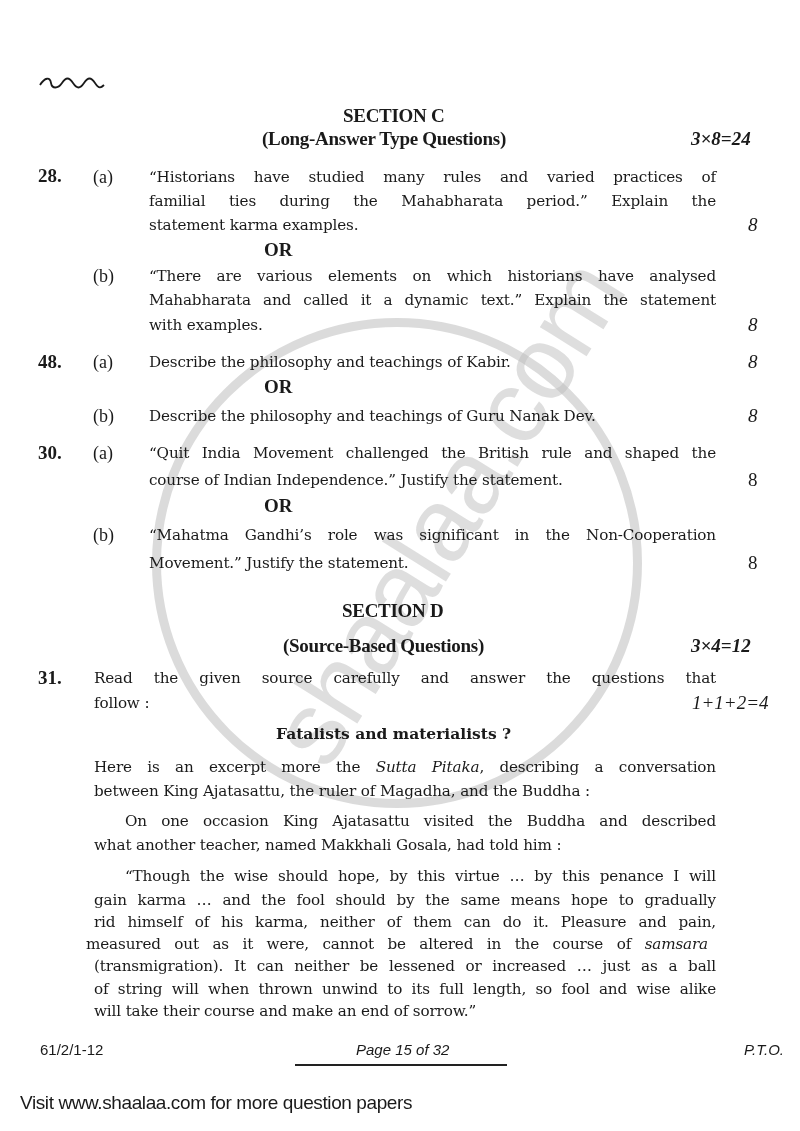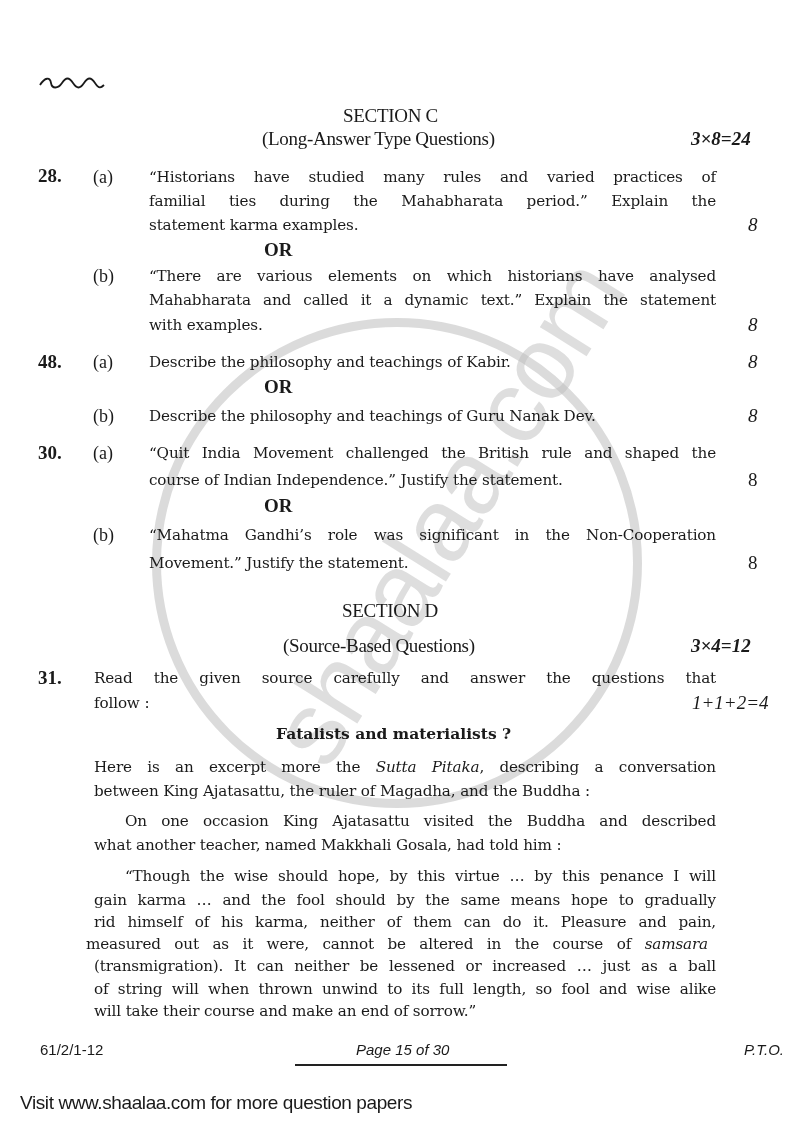--- a/index.html
+++ b/index.html
@@ -6,21 +6,21 @@
   body { width: 800px; height: 1131px; position: relative; overflow: hidden;
          font-family: "DejaVu Serif", "Liberation Serif", serif; color: #1a1a1a; }
   .ln { position: absolute; white-space: nowrap; font-size: 16.5px; line-height: 20px; }
   .body { font-family: "DejaVu Serif", serif; font-size: 15.2px; letter-spacing: -0.15px; }
   .just { text-align: justify; text-align-last: justify; }
   .qnum { font-family: "Liberation Serif", serif; font-weight: bold; font-size: 19px; }
   .part { font-family: "Liberation Serif", serif; font-size: 18px; }
   .or { font-family: "Liberation Serif", serif; font-weight: bold; font-size: 19px; }
   .mark { font-family: "Liberation Serif", serif; font-style: italic; font-size: 19px; }
   .markup { font-family: "Liberation Serif", serif; font-size: 19px; }
-  .sec { font-family: "Liberation Serif", serif; font-weight: normal; font-size: 19px; letter-spacing: -0.3px; }
+  .sec { font-family: "Liberation Serif", serif; font-weight: bold; font-size: 19px; letter-spacing: -0.3px; }
   .marks-total { font-family: "Liberation Serif", serif; font-weight: bold; font-style: italic; font-size: 19px; }
   .srctitle { font-family: "DejaVu Serif", serif; font-weight: bold; font-size: 15.5px; }
   .it { font-style: italic; }
   .foot { font-family: "Liberation Sans", sans-serif; font-size: 15px; }
   .foot-it { font-family: "Liberation Sans", sans-serif; font-style: italic; font-size: 15px; }
   .visit { font-family: "Liberation Sans", sans-serif; font-size: 19px; letter-spacing: -0.4px; text-align: right; }
   .watermark { position: absolute; left: 152px; top: 318px; width: 490px; height: 490px;
                border: 9px solid rgba(190,190,190,0.55); border-radius: 50%; box-sizing: border-box; pointer-events: none; }
   .wm-text { position: absolute; left: 190px; top: 520px; font-family: "Liberation Sans", sans-serif;
              font-size: 104px; color: rgba(190,190,190,0.5); transform: rotate(-58deg); transform-origin: 210px 50px;
@@ -92,16 +92,16 @@
 
 <div class="ln body just" style="left:125px;top:866px;width:591px">“Though the wise should hope, by this virtue … by this penance I will</div>
 <div class="ln body just" style="left:94px;top:890px;width:622px">gain karma … and the fool should by the same means hope to gradually</div>
 <div class="ln body just" style="left:94px;top:912px;width:622px">rid himself of his karma, neither of them can do it. Pleasure and pain,</div>
 <div class="ln body just" style="left:86px;top:934px;width:622px"><span>measured out as it were, cannot be altered in the course of </span><span class="it">samsara</span></div>
 <div class="ln body just" style="left:94px;top:956px;width:622px">(transmigration). It can neither be lessened or increased … just as a ball</div>
 <div class="ln body just" style="left:94px;top:979px;width:622px">of string will when thrown unwind to its full length, so fool and wise alike</div>
 <div class="ln body" style="left:94px;top:1001px">will take their course and make an end of sorrow.”</div>
 
 <div class="ln foot" style="left:40px;top:1040px">61/2/1-12</div>
-<div class="ln foot-it" style="left:356px;top:1040px">Page 15 of 30</div>
+<div class="ln foot-it" style="left:356px;top:1040px">Page 15 of 32</div>
 <div class="underline"></div>
 <div class="ln foot-it" style="left:744px;top:1040px">P.T.O.</div>
 <div class="ln visit" style="left:20px;top:1093px">Visit www.shaalaa.com for more question papers</div>
 
 </body></html>

